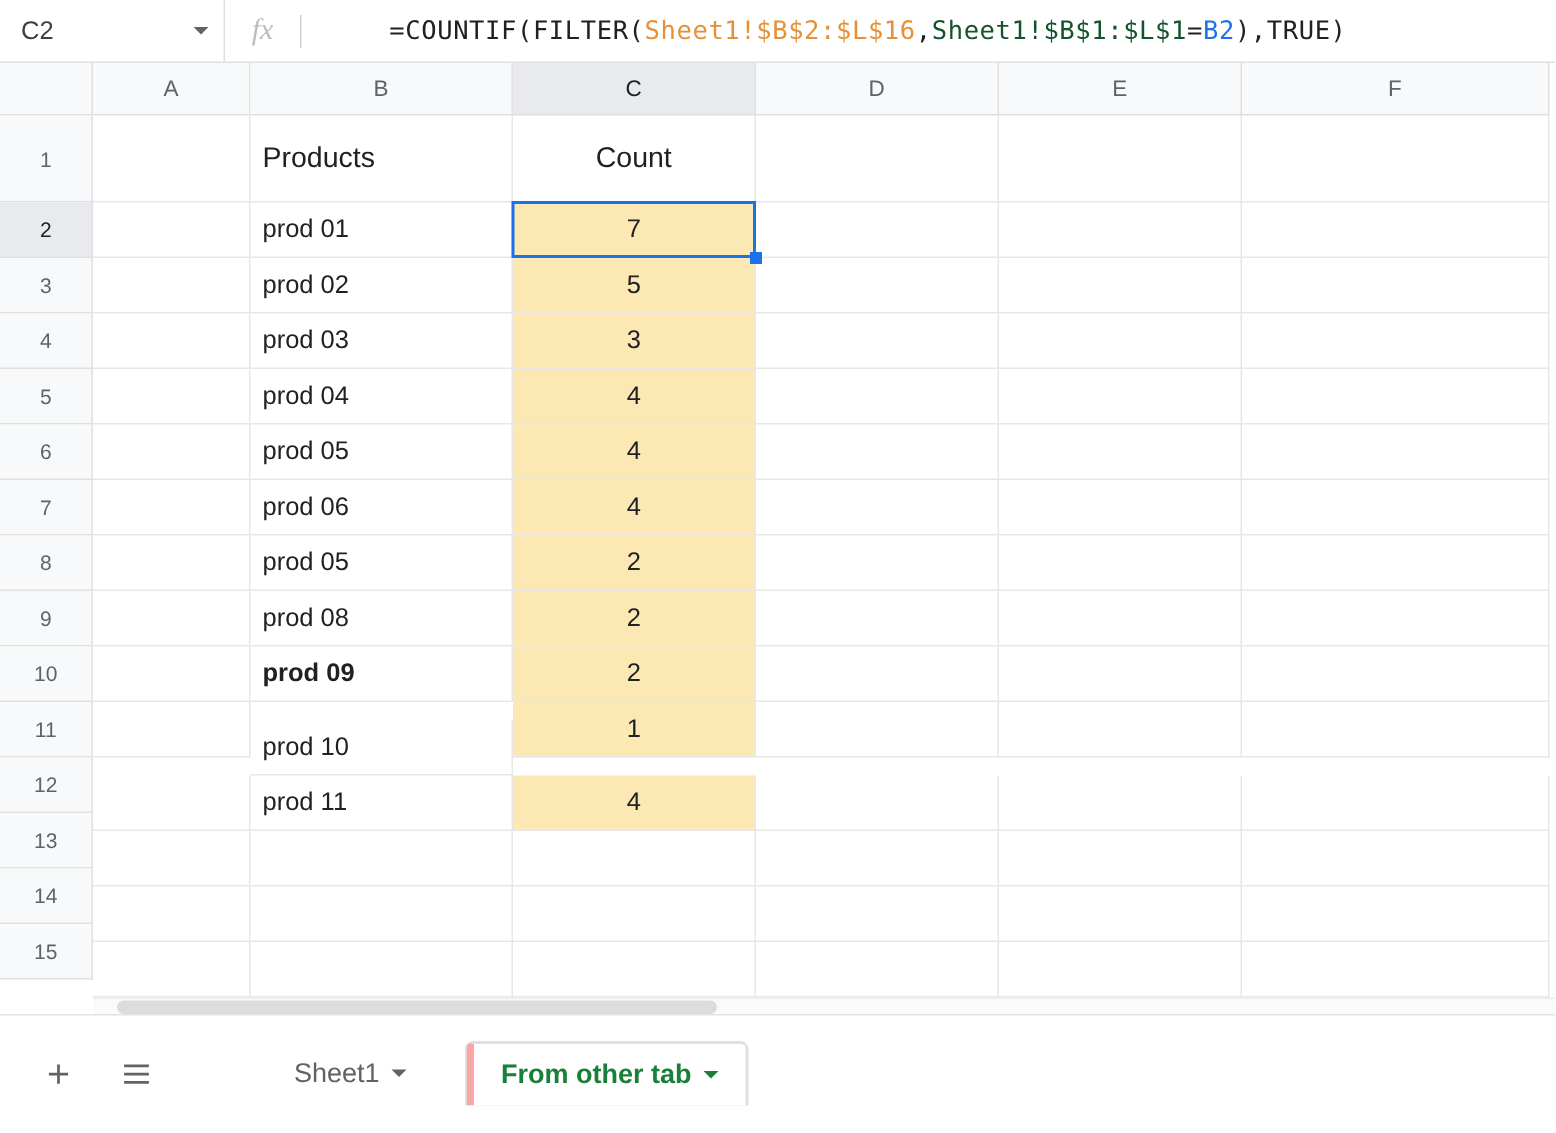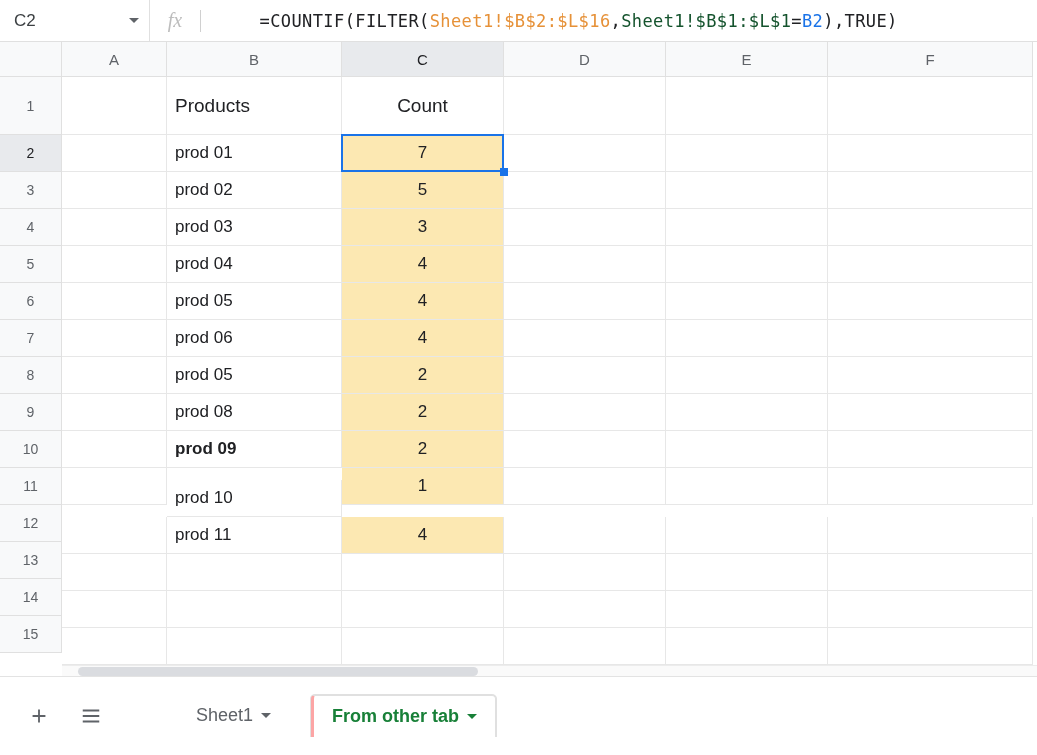--- a/index.html
+++ b/index.html
@@ -168,21 +168,21 @@
     display:flex; align-items:center; gap:8px;
     border-radius: 4px 4px 0 0;
     font-weight:500;
   }
   .sheet-tab .dd-arrow { border-top-color:#5f6368; }
   .sheet-tab.active {
     color:#188038;
     background:#fff;
     box-shadow: inset 0 -3px 0 #ffffff, 0 -1px 0 #e0e0e0, 1px 0 0 #e0e0e0, -1px 0 0 #e0e0e0;
     border-top:1px solid #e0e0e0;
-    border-left:3px solid #fca5a5;
+    border-left:5px solid #fca5a5;
     border-right:1px solid #e0e0e0;
     font-weight:700;
   }
   .sheet-tab.active .dd-arrow { border-top-color:#188038; }
 </style>
 </head>
 <body>
 
 <div class="formula-bar">
   <div class="name-box">

